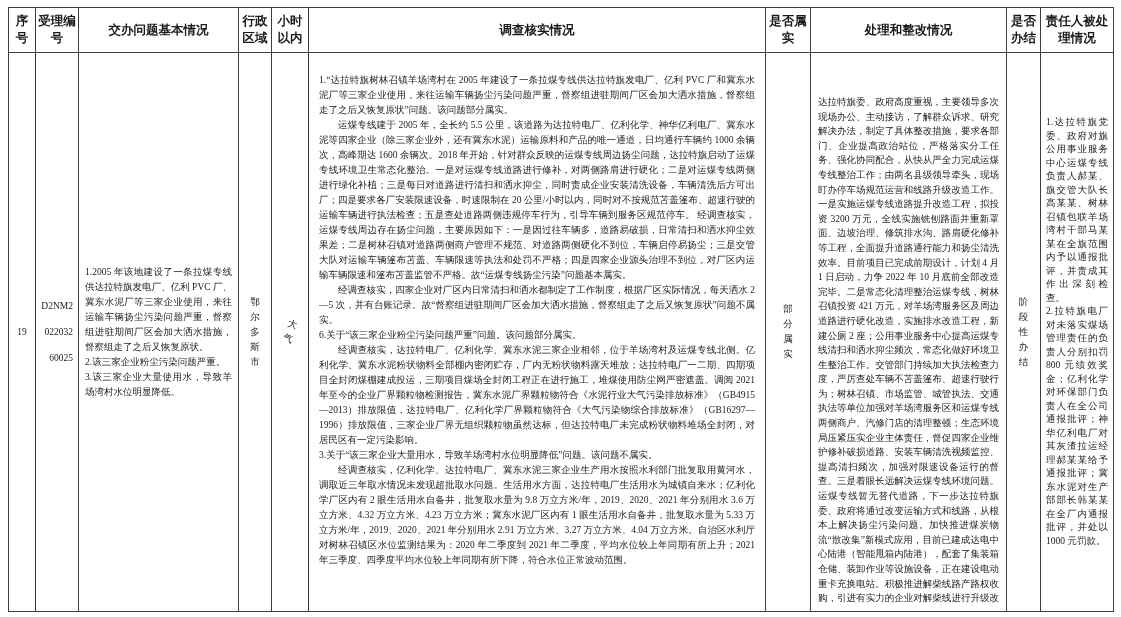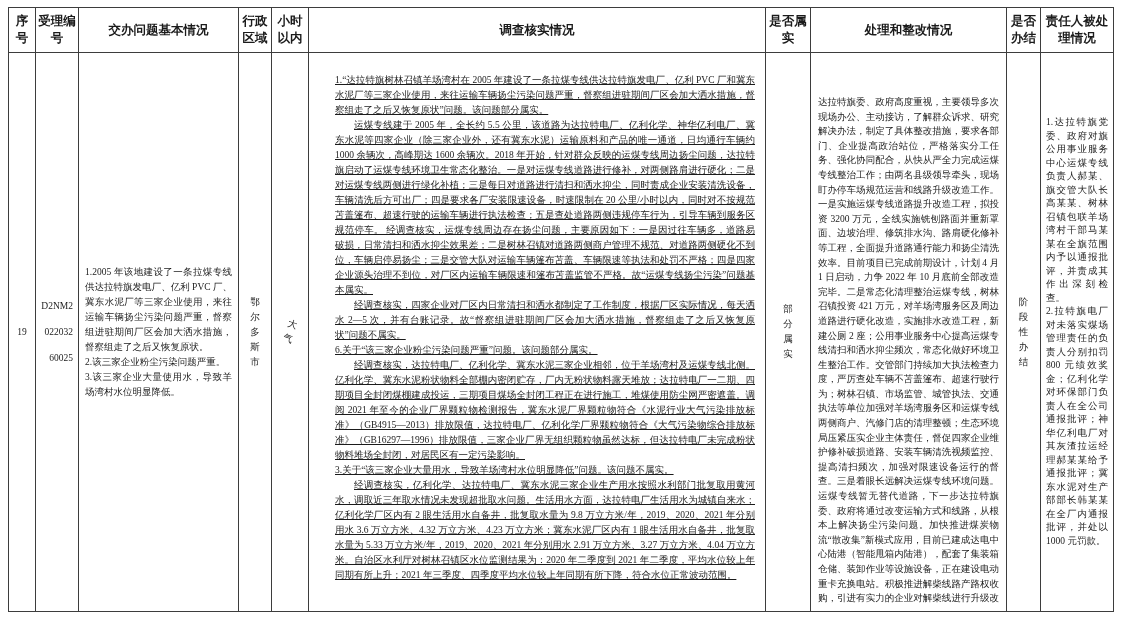--- a/index.html
+++ b/index.html
@@ -16,21 +16,21 @@
   .ind{text-indent:2em;}
   
   .c-center{text-align:center;}
   .c-case{word-break:break-all;line-height:26px;padding:0 5px;text-align:right;}
   
   .vtext{width:1.05em;margin:0 auto;word-break:break-all;line-height:15px;
          text-align:center;}
   .rot{transform:rotate(18deg);}
   
   .c-problem{padding:4px 6px;}
-  .c-invest{vertical-align:top;padding:20px 10px 4px 26px;text-decoration:underline;}
+  .c-invest{vertical-align:top;padding:20px 10px 4px 10px;}
   .c-rect{vertical-align:top;padding:42px 7px 4px 7px;}
   .c-account{padding:8px 5px;margin-top:37px;}
   .c-account p{line-height:13.5px;}
   .c-rect p{line-height:14.6px;}
   .cellbox{overflow:hidden;}
   .box-invest{max-height:532px;}
   .box-rect{max-height:512px;}
   .box-account{max-height:548px;}
 </style>
 </head>

